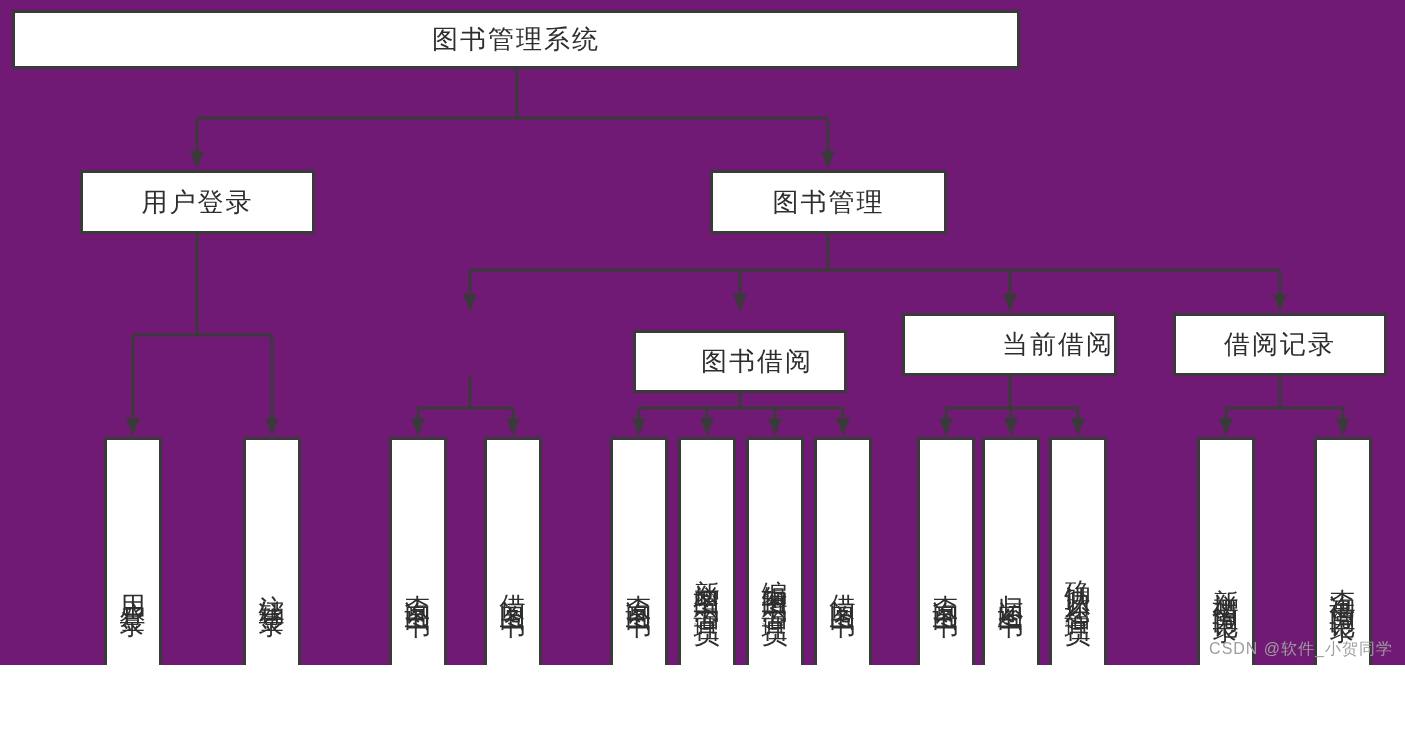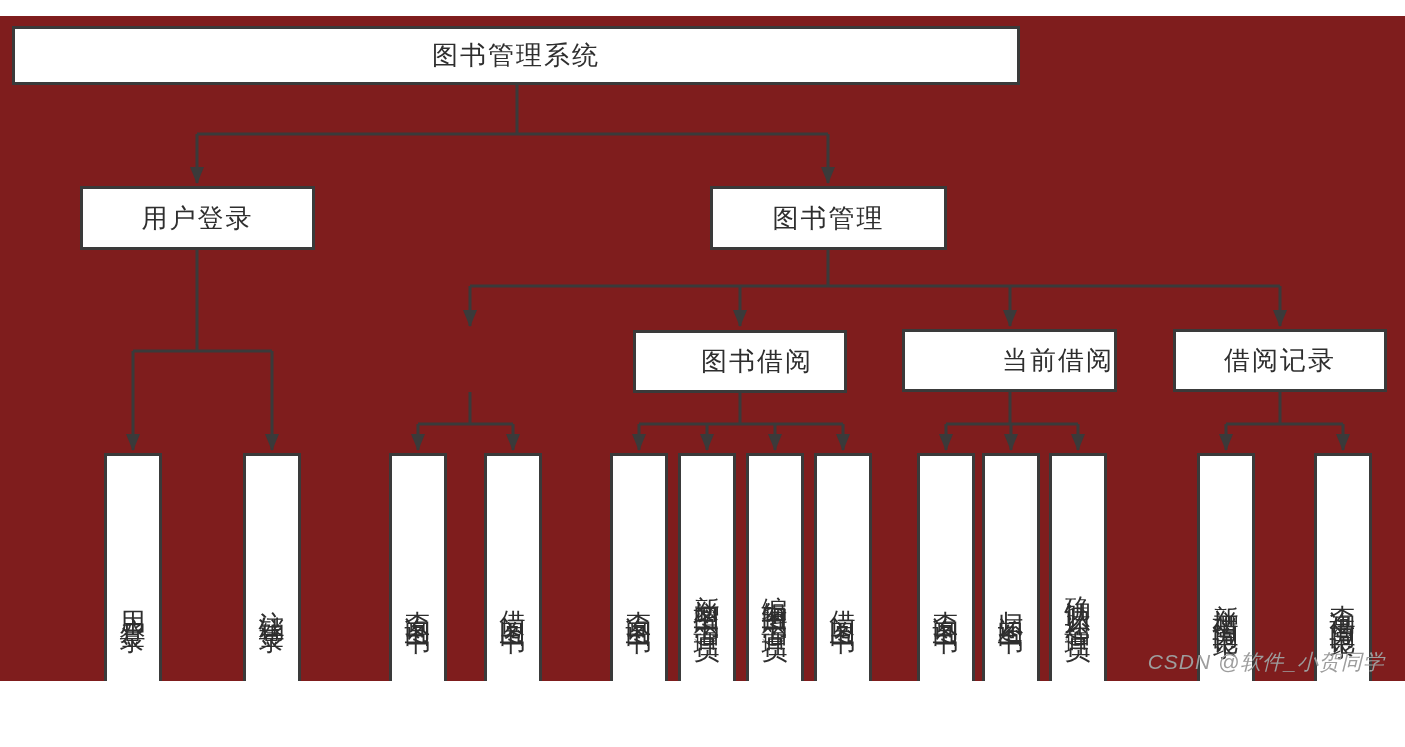--- a/index.html
+++ b/index.html
@@ -5,23 +5,22 @@
   html, body {
     margin: 0;
     padding: 0;
     background: #ffffff;
     font-family: "Liberation Sans", "DejaVu Sans", sans-serif;
   }
   .stage {
     position: relative;
     width: 1405px;
     height: 665px;
-    background: #7f1d1d;
+    background: #701a75;
     overflow: hidden;
-    margin-top: 16px;
   }
   .wires {
     position: absolute;
     left: 0;
     top: 0;
     width: 1405px;
     height: 747px;
   }
   .node {
     position: absolute;
@@ -50,33 +49,32 @@
     color: #2e2e2e;
     font-size: 26px;
   }
   .leaf span {
     writing-mode: vertical-rl;
     letter-spacing: 6px;
     line-height: 1;
   }
   .watermark {
     position: absolute;
-    right: 20px;
+    right: 12px;
     bottom: 5px;
-    font-size: 21px;
+    font-size: 16px;
     color: #9d9d9d;
     letter-spacing: 1px;
-    font-style: italic;
   }
   
   .n-root   { left: 12px;   top: 10px;  width: 1008px; height: 59px; }
   .n-login  { left: 80px;   top: 170px; width: 235px;  height: 64px; }
   .n-mgmt   { left: 710px;  top: 170px; width: 237px;  height: 64px; text-align: right; }
   .n-g0     { left: 363px;  top: 313px; width: 215px;  height: 63px; }
-  .n-g1     { left: 633px;  top: 314px; width: 214px;  height: 63px; padding-left: 34px; }
+  .n-g1     { left: 633px;  top: 330px; width: 214px;  height: 63px; padding-left: 34px; }
   .n-g2     { left: 902px;  top: 313px; width: 215px;  height: 63px; justify-content: flex-end; }
   .n-g3     { left: 1173px; top: 313px; width: 214px;  height: 63px; }
   .l-0  { left: 104px; }
   .l-1  { left: 243px; }
   .l-2  { left: 389px; }
   .l-3  { left: 484px; }
   .l-4  { left: 610px; }
   .l-5  { left: 678px; }
   .l-6  { left: 746px; }
   .l-7  { left: 814px; }

